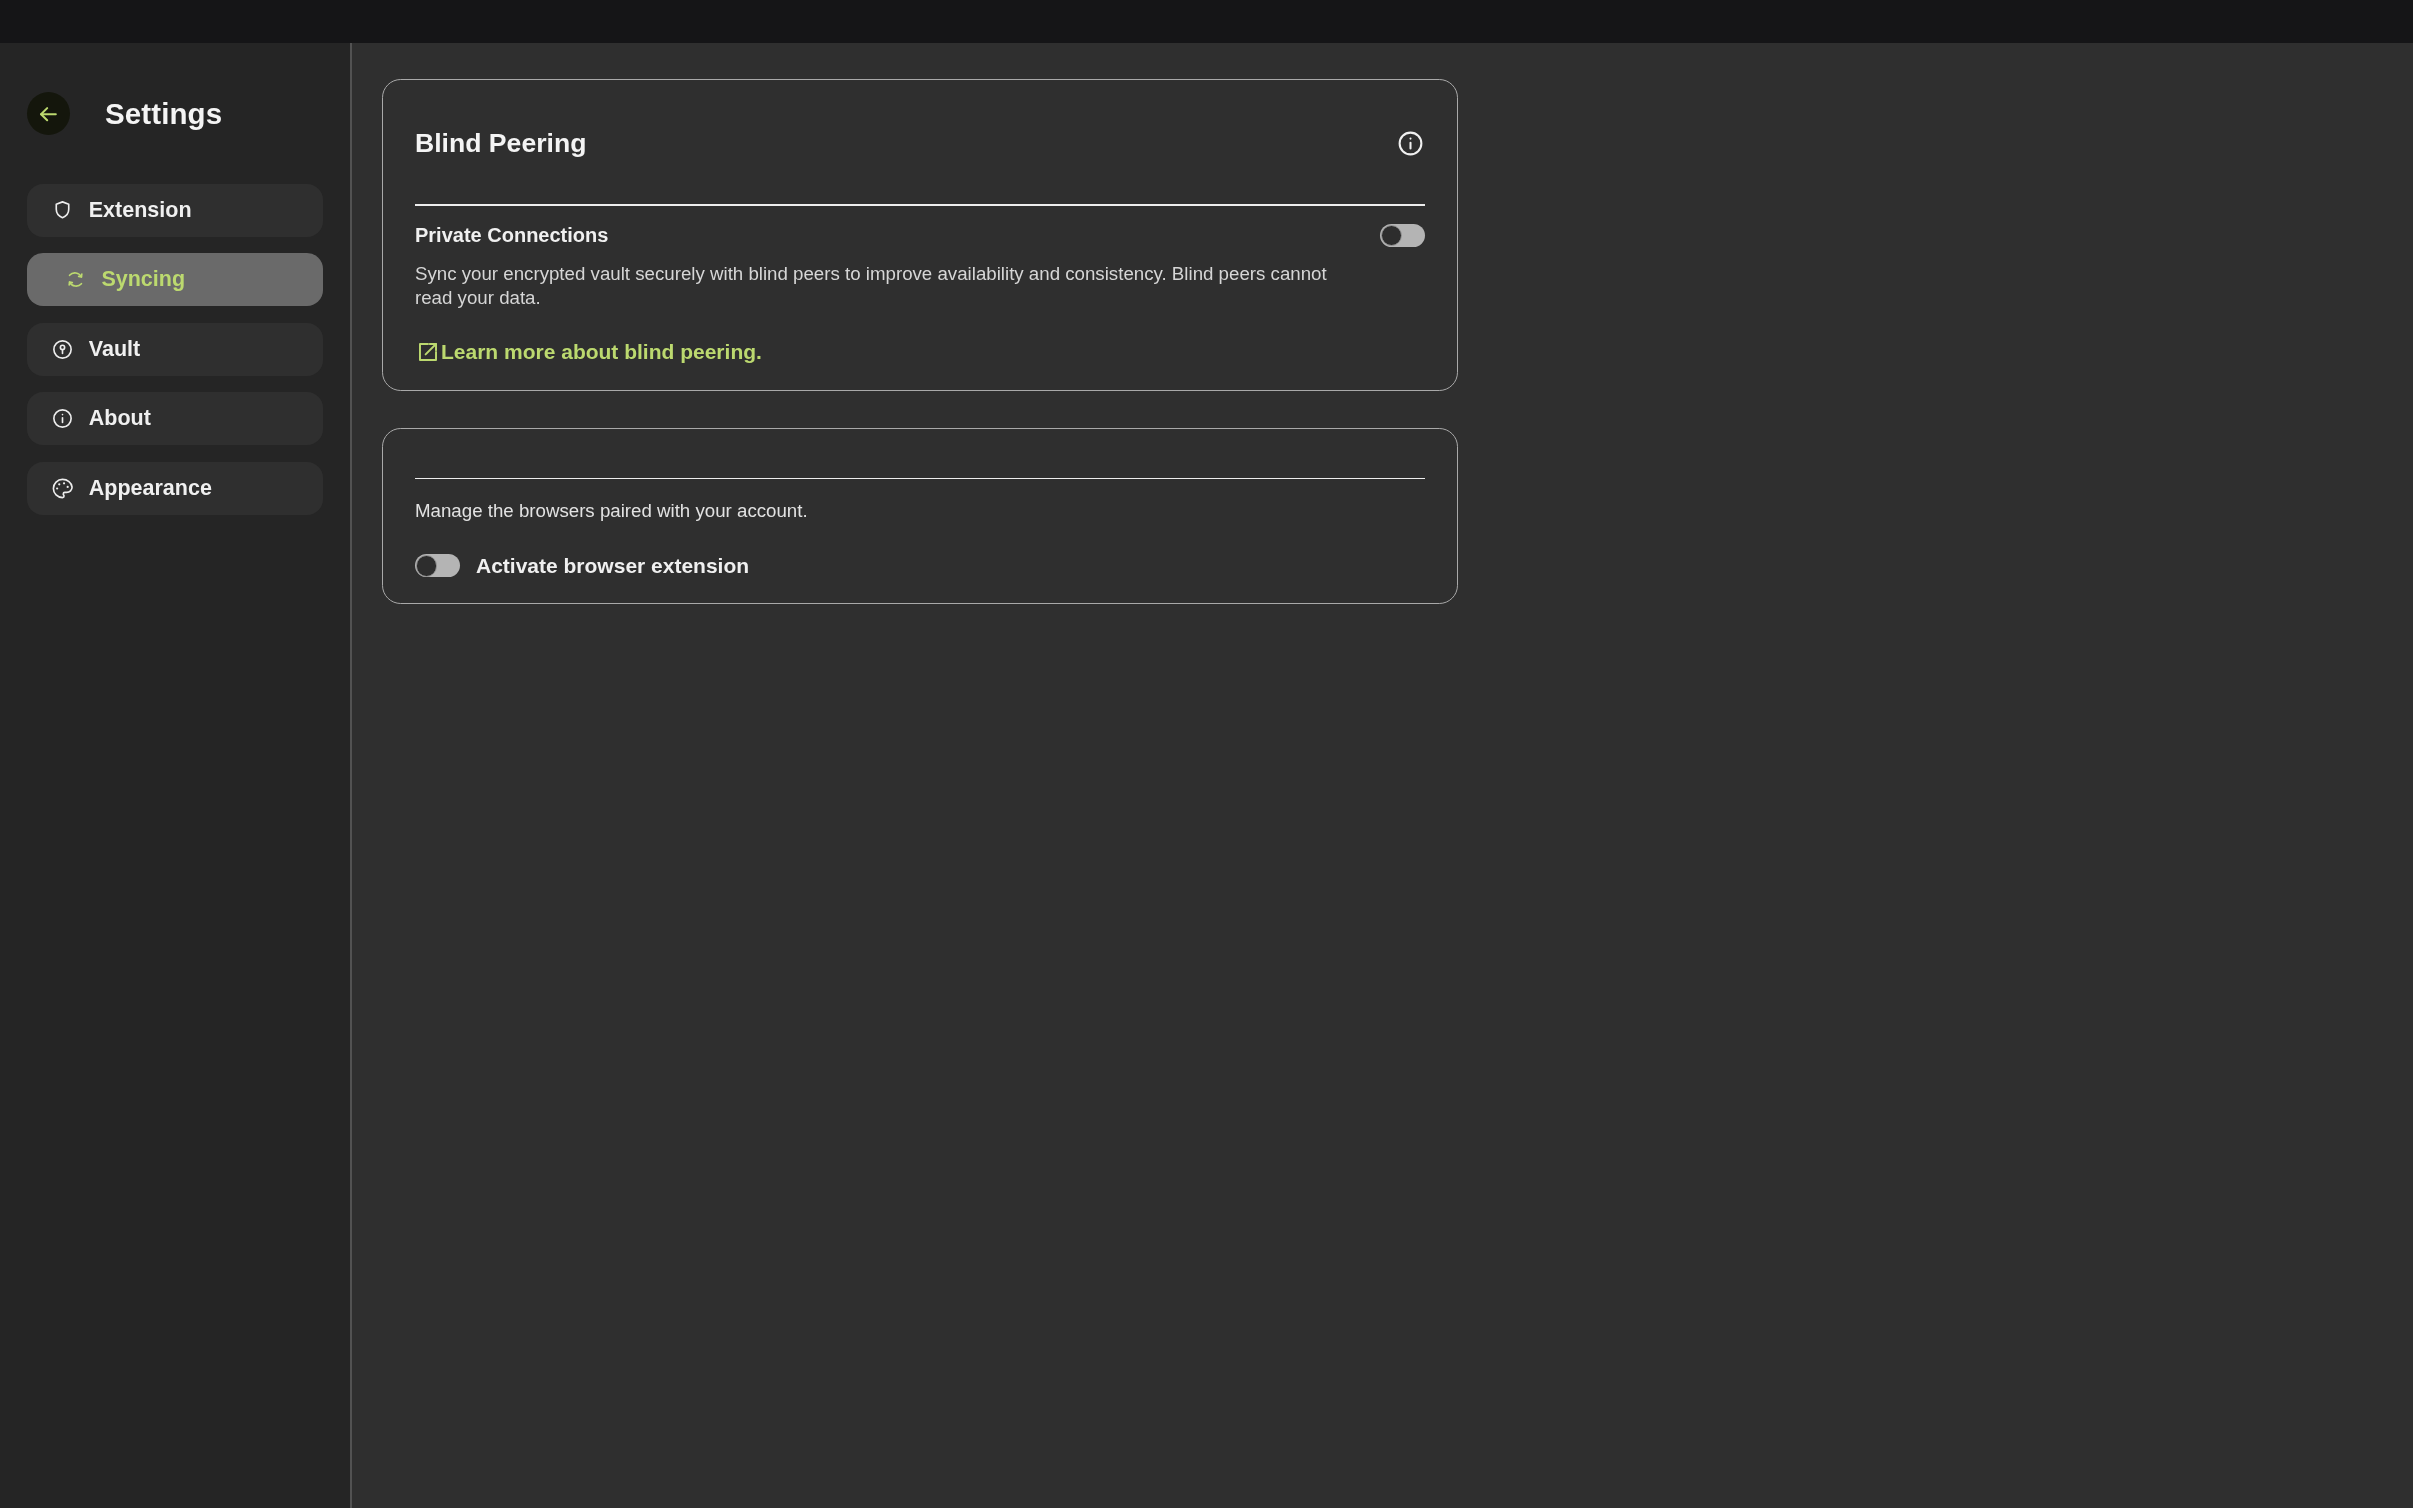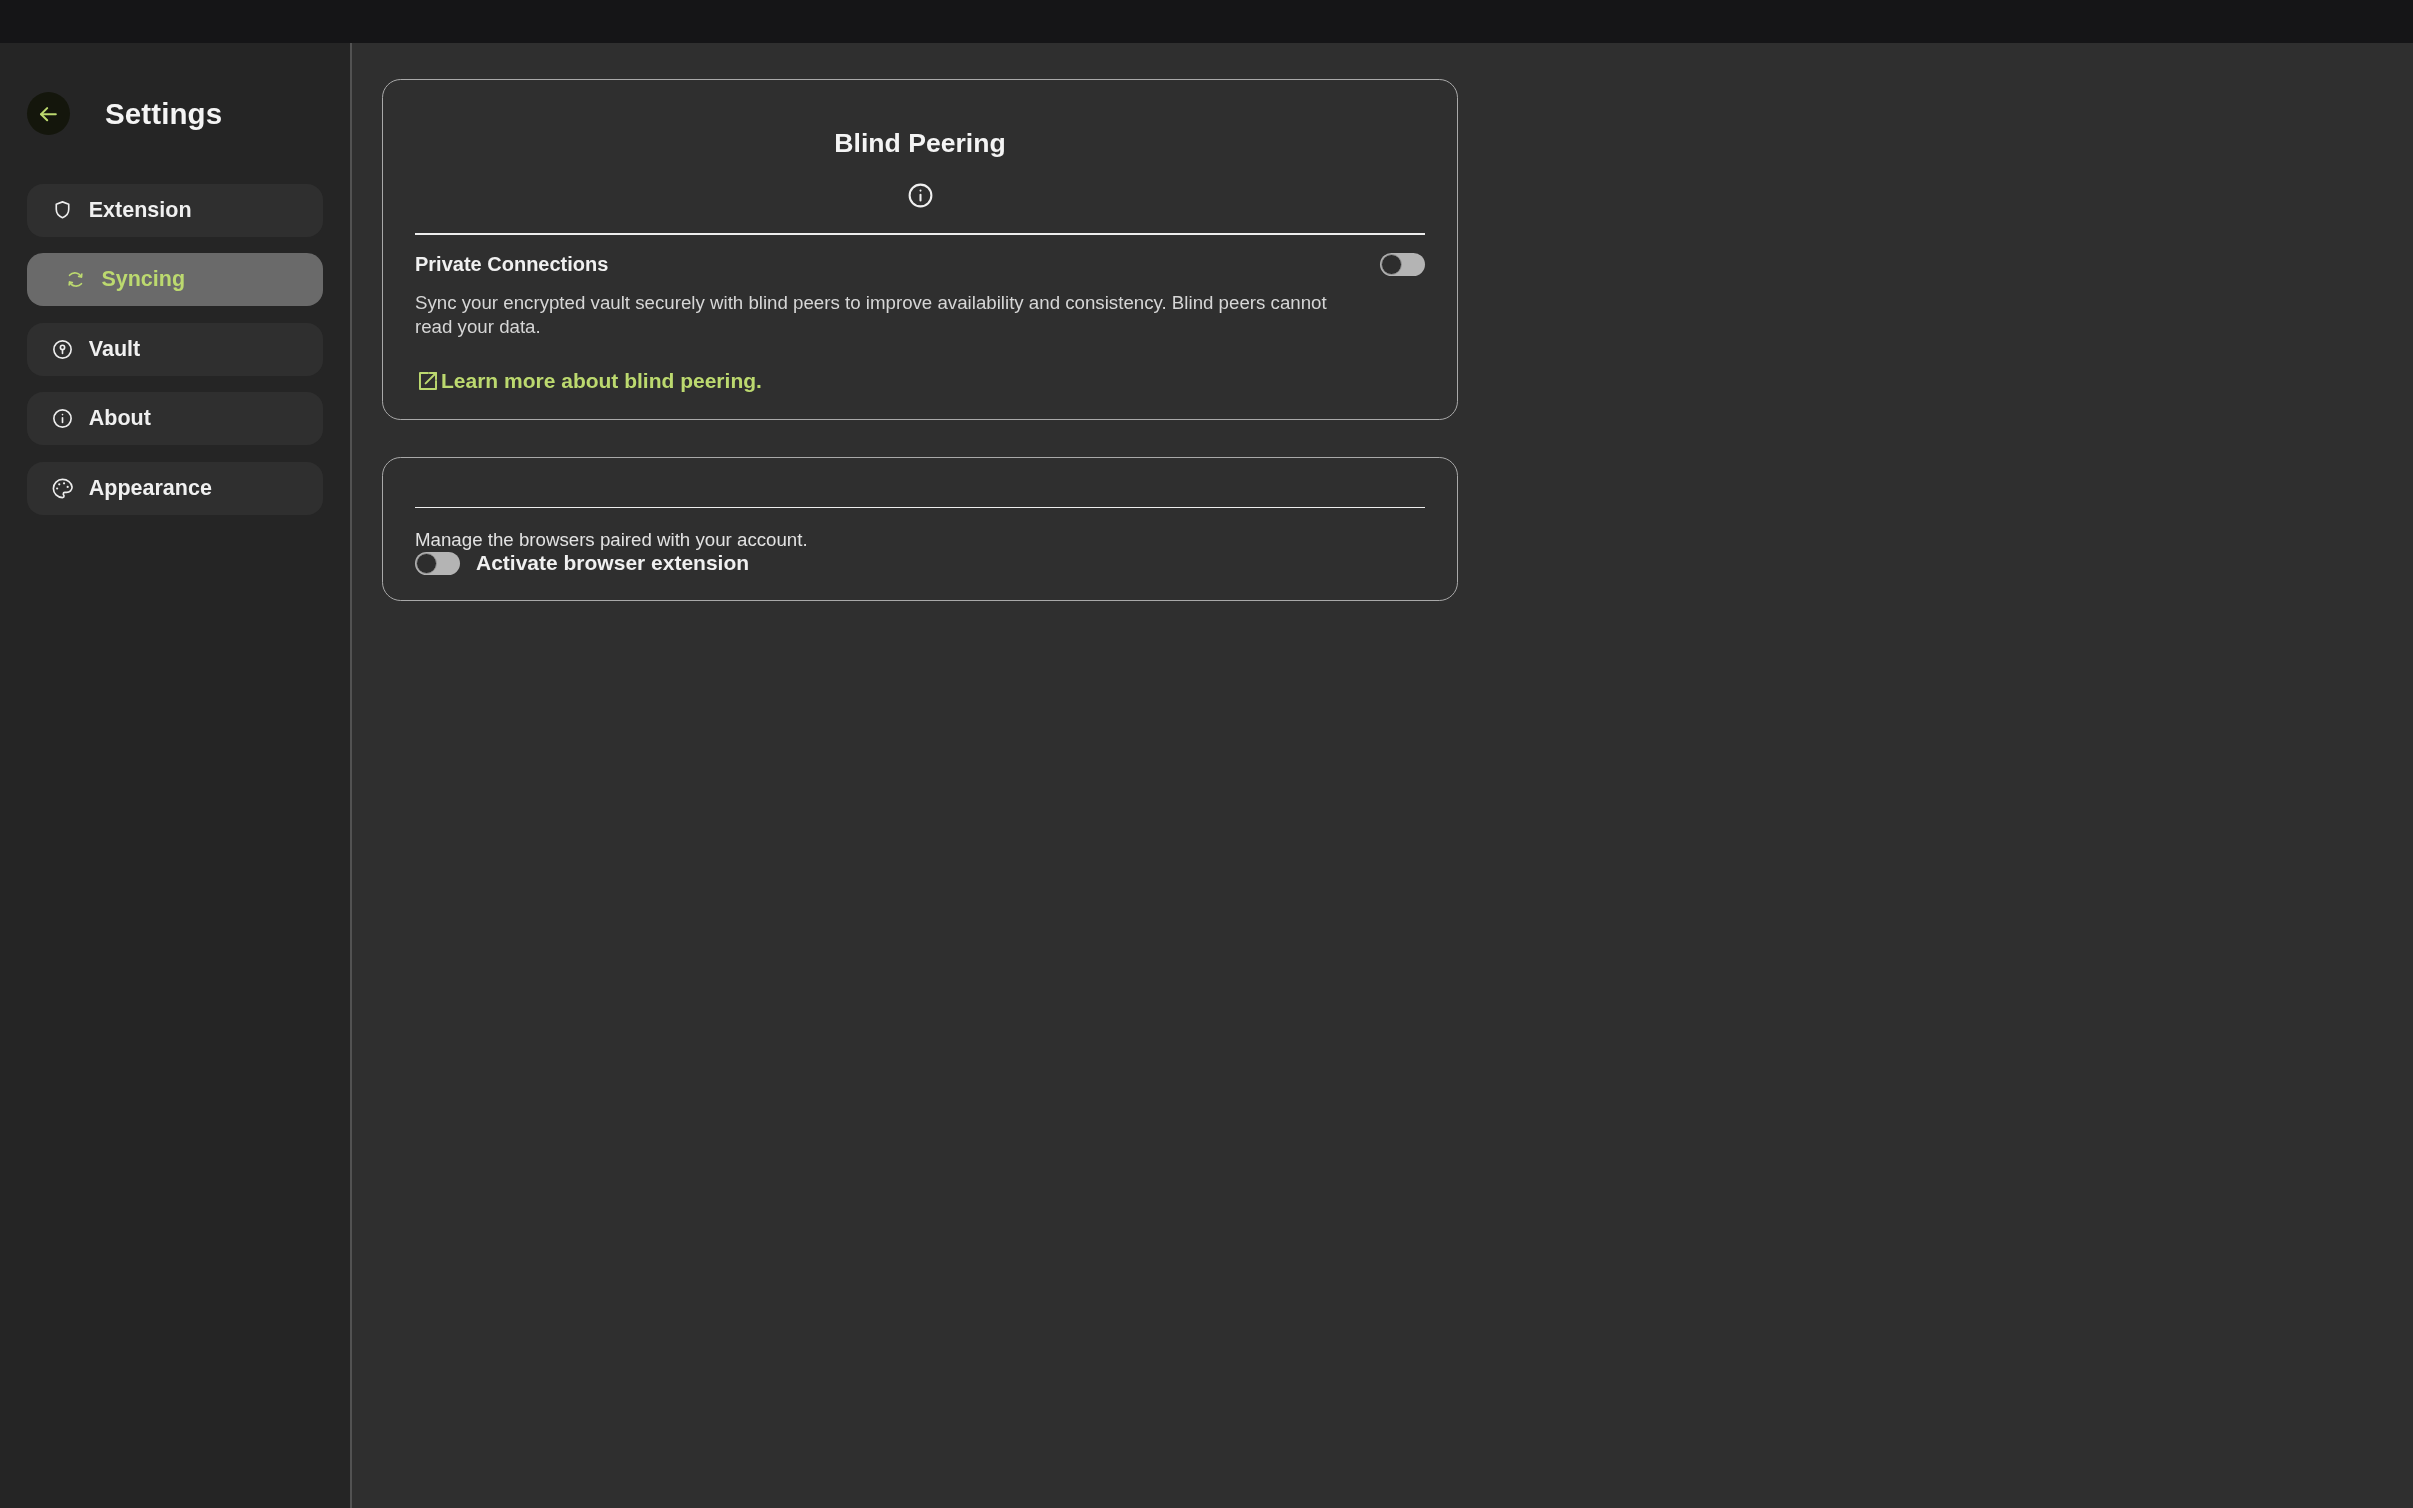--- a/index.html
+++ b/index.html
@@ -52,21 +52,21 @@
   
   .main { flex: 1; padding: 36px 0 0 30px; }
   .card {
     width: 1076px;
     border: 1.4px solid #a9a9a9;
     border-radius: 18.7px;
     padding: 26px 32px 24.4px 32px;
     background: transparent;
   }
   .card-2 { margin-top: 37px; }
-  .card-header { display: flex; align-items: center; justify-content: space-between; flex-direction: column; }
+  .card-header { display: flex; align-items: center; justify-content: space-between; }
   .card-title { font-size: 26.6px; font-weight: 700; color: #f4f4f4; }
   .info-btn { background: none; border: none; padding: 0; cursor: pointer; display: flex; }
   .info-btn svg { width: 29px; height: 29px; stroke: #f0f0f0; stroke-width: 1.7; fill: none; stroke-linecap: round; }
   .card-divider { height: 1.4px; background: #ededed; margin-top: 23px; border: none; }
 
   .setting-row { display: flex; align-items: flex-start; justify-content: space-between; margin-top: 18.7px; }
   .setting-texts { max-width: 948px; }
   .setting-name { font-size: 20px; font-weight: 700; color: #f0f0f0; }
   .setting-desc { font-size: 18.7px; line-height: 24px; color: #d6d6d6; margin-top: 15px; }
 
@@ -83,21 +83,21 @@
   }
 
   .link-row {
     display: flex; align-items: center; 
     margin-top: 29px; cursor: pointer; width: max-content;
   }
   .link-row svg { width: 26px; height: 26px; stroke: #bcd96f; stroke-width: 1.8; fill: none; stroke-linecap: round; stroke-linejoin: round; }
   .link-label { font-size: 21px; font-weight: 700; color: #bcd96f; }
 
   .card-desc { font-size: 18.7px; color: #e2e2e2; margin-top: 21.5px; }
-  .toggle-row { display: flex; align-items: center; gap: 16px; }
+  .toggle-row { display: flex; align-items: flex-start; gap: 16px; margin-top: 32px; }
   .toggle-label { font-size: 21px; font-weight: 700; color: #f0f0f0; }
 </style>
 </head>
 <body>
 
 <div class="topbar"></div>
 
 <div class="content">
 
   <aside class="sidebar">

